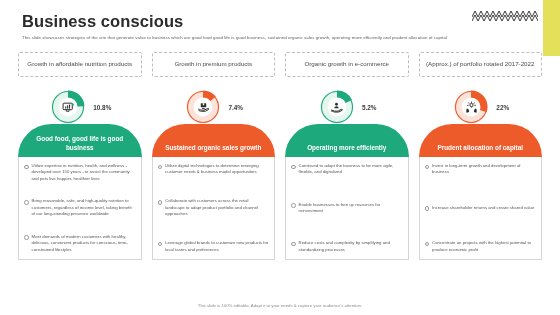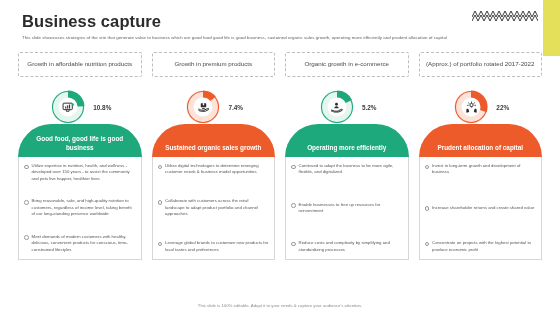--- a/index.html
+++ b/index.html
@@ -197,21 +197,21 @@
 
 <div class="deco-bar"></div>
 <div class="deco-zigzag">
   <svg width="66" height="14" viewBox="0 0 66 14">
     <polyline points="0,9 3,3 6,9 9,3 12,9 15,3 18,9 21,3 24,9 27,3 30,9 33,3 36,9 39,3 42,9 45,3 48,9 51,3 54,9 57,3 60,9 63,3 66,9" fill="none" stroke="#3A3A3A" stroke-width="1"></polyline>
     <polyline points="0,13 3,7 6,13 9,7 12,13 15,7 18,13 21,7 24,13 27,7 30,13 33,7 36,13 39,7 42,13 45,7 48,13 51,7 54,13 57,7 60,13 63,7 66,13" fill="none" stroke="#3A3A3A" stroke-width="1"></polyline>
   </svg>
 </div>
 
 <div class="header">
-  <h1 class="page-title">Business capture</h1>
+  <h1 class="page-title">Business conscious</h1>
   <p class="page-subtitle">This slide showcases strategies of the site that generate value to business which are good food good life is good business, sustained organic sales growth, operating more efficiently and prudent allocation of capital</p>
 </div>
 
 <div class="columns" id="columns-root">
     <div class="col">
       <div class="col-head">Growth in affordable nutrition products</div>
       <div class="metric-row">
         <div class="donut">
           <svg width="40" height="40" viewBox="0 0 40 40">
             <circle cx="20" cy="20" r="13" fill="none" stroke="#E4F6EE" stroke-width="7"></circle>

